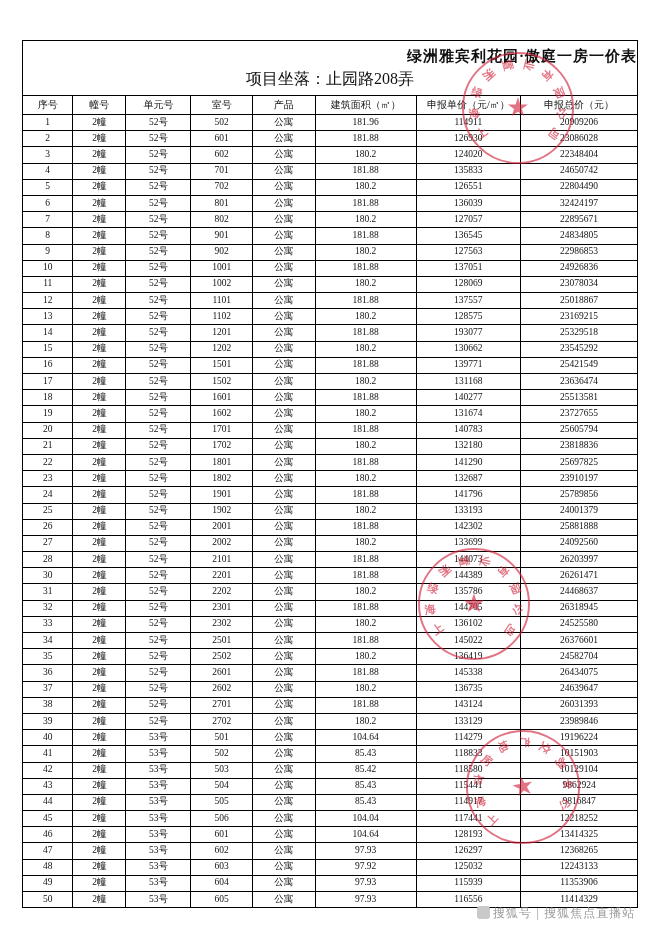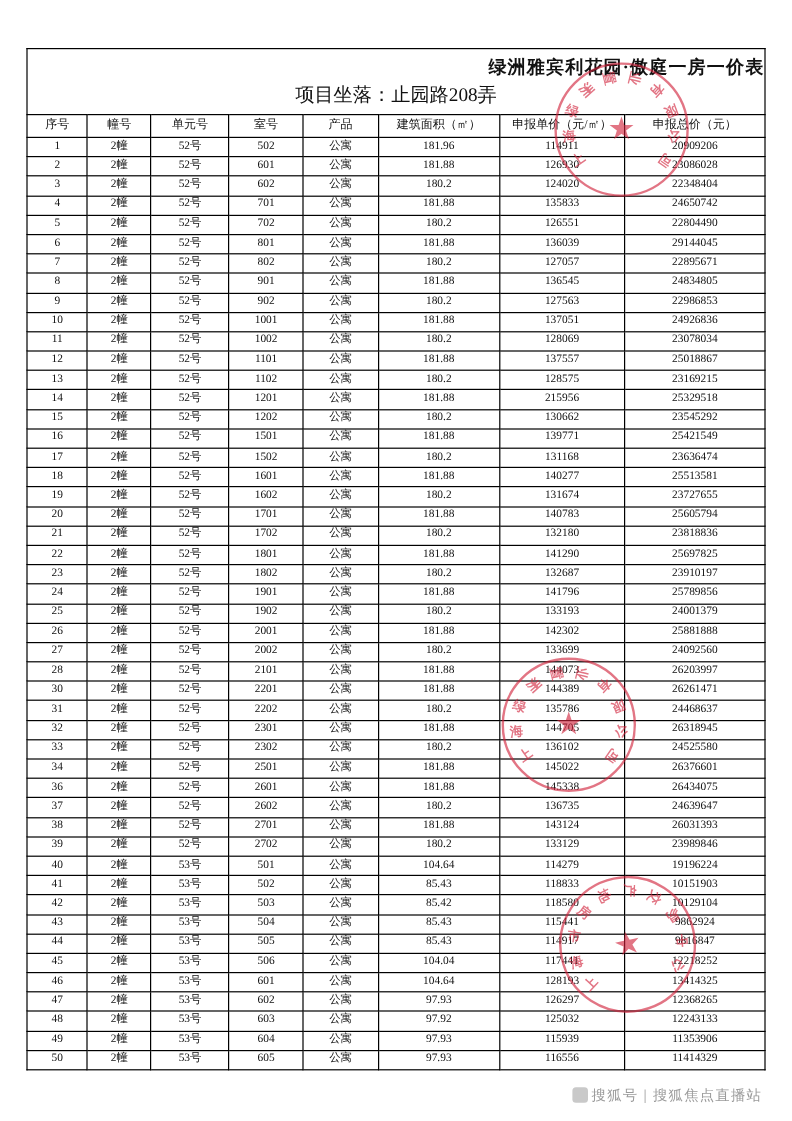--- a/index.html
+++ b/index.html
@@ -213,21 +213,21 @@
           <td>22804490</td>
         </tr>
         <tr>
           <td>6</td>
           <td>2幢</td>
           <td>52号</td>
           <td>801</td>
           <td>公寓</td>
           <td>181.88</td>
           <td>136039</td>
-          <td>29144045</td>
+          <td>32424197</td>
         </tr>
         <tr>
           <td>7</td>
           <td>2幢</td>
           <td>52号</td>
           <td>802</td>
           <td>公寓</td>
           <td>180.2</td>
           <td>127057</td>
           <td>22895671</td>
@@ -292,21 +292,21 @@
           <td>128575</td>
           <td>23169215</td>
         </tr>
         <tr>
           <td>14</td>
           <td>2幢</td>
           <td>52号</td>
           <td>1201</td>
           <td>公寓</td>
           <td>181.88</td>
-          <td>215956</td>
+          <td>193077</td>
           <td>25329518</td>
         </tr>
         <tr>
           <td>15</td>
           <td>2幢</td>
           <td>52号</td>
           <td>1202</td>
           <td>公寓</td>
           <td>180.2</td>
           <td>130662</td>
@@ -484,20 +484,30 @@
         </tr>
         <tr>
           <td>34</td>
           <td>2幢</td>
           <td>52号</td>
           <td>2501</td>
           <td>公寓</td>
           <td>181.88</td>
           <td>145022</td>
           <td>26376601</td>
+        </tr>
+        <tr>
+          <td>35</td>
+          <td>2幢</td>
+          <td>52号</td>
+          <td>2502</td>
+          <td>公寓</td>
+          <td>180.2</td>
+          <td>136419</td>
+          <td>24582704</td>
         </tr>
         <tr>
           <td>36</td>
           <td>2幢</td>
           <td>52号</td>
           <td>2601</td>
           <td>公寓</td>
           <td>181.88</td>
           <td>145338</td>
           <td>26434075</td>

